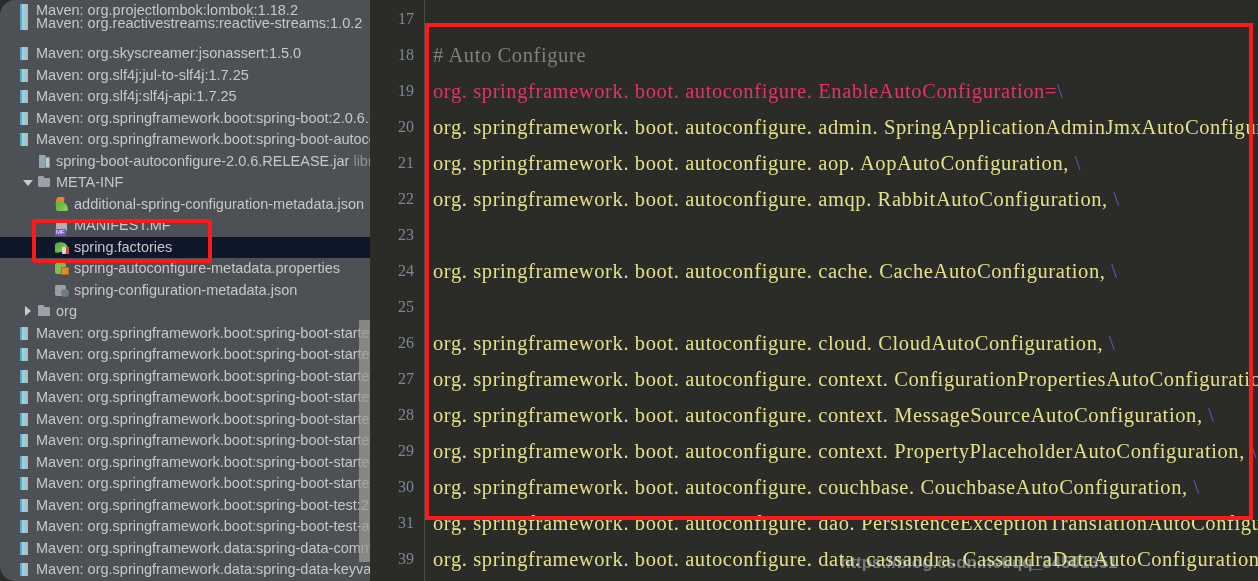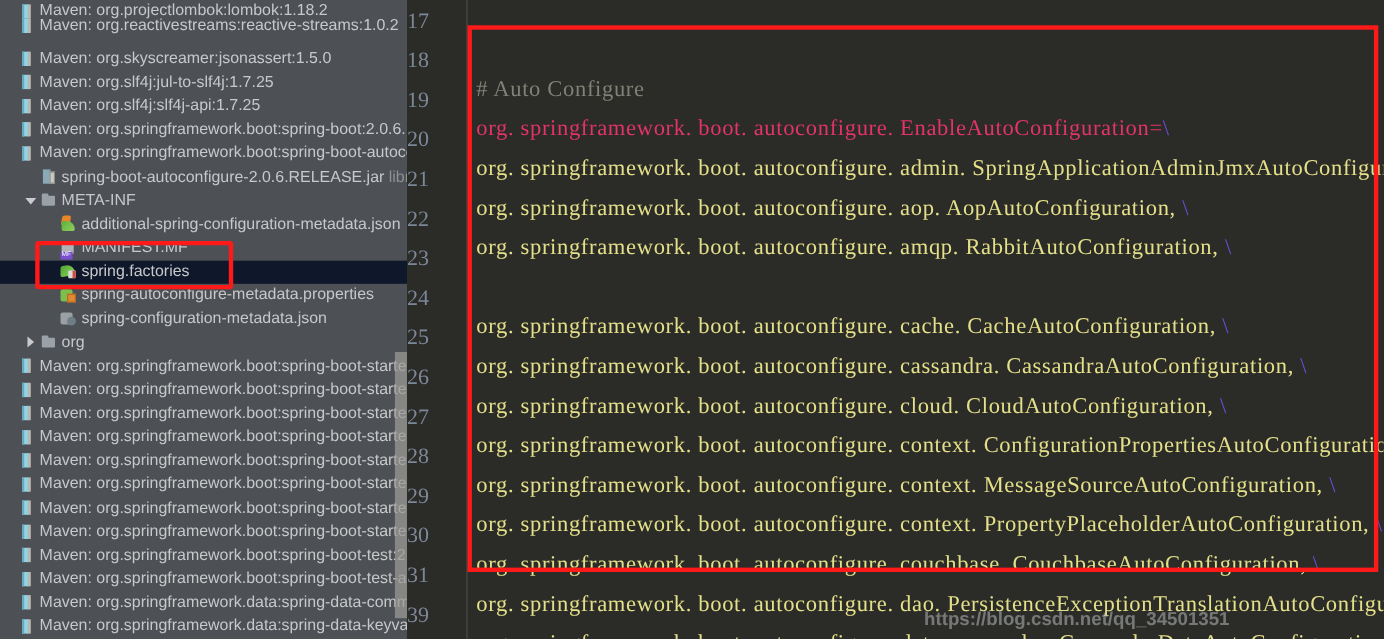--- a/index.html
+++ b/index.html
@@ -5,20 +5,21 @@
   html, body {
     margin: 0; padding: 0;
     background: #2b2b28;
   }
   #app {
     position: relative;
     width: 1258px; height: 581px;
     overflow: hidden;
     font-family: "Liberation Sans", sans-serif;
     background: #2b2b28;
+    border-radius: 15px;
   }
 
   
   #sidebar {
     position: absolute;
     left: 0; top: 0;
     width: 370px; height: 581px;
     background: #4d5054;
     overflow: hidden;
   }
@@ -237,34 +238,34 @@
     left: 0;
     height: 36px;
     line-height: 36px;
     width: 888px;
     white-space: pre;
   }
   .lineno {
     position: absolute;
     left: 0; top: 0;
     width: 44px;
+    text-align: right;
     font-family: "Liberation Serif", serif;
-    font-size: 20px;
+    font-size: 16px;
     color: #7c8898;
     line-height: 36px;
   }
   .codetext {
     position: absolute;
     left: 63px; top: 0;
     font-family: "Liberation Serif", serif;
     font-size: 20.5px;
     letter-spacing: 0.6px;
     line-height: 36px;
     white-space: pre;
-    margin-top: 26px;
   }
   .c-comment { color: #7f8274; }
   .c-key     { color: #e2336b; }
   .c-val     { color: #e4e08a; }
   .c-cont    { color: #6a4fd8; }
 
   
   #redbox {
     position: absolute;
     left: 425px; top: 23px;
@@ -343,21 +344,21 @@
     <div id="gutter-divider"></div>
     <div id="code-lines">
         <div class="code-line" style="top: 1px;"><span class="lineno">17</span><span class="codetext"></span></div>
         <div class="code-line" style="top: 37px;"><span class="lineno">18</span><span class="codetext"><span class="c-comment"># Auto Configure</span></span></div>
         <div class="code-line" style="top: 73px;"><span class="lineno">19</span><span class="codetext"><span class="c-key">org. springframework. boot. autoconfigure. EnableAutoConfiguration=</span><span class="c-cont">\</span></span></div>
         <div class="code-line" style="top: 109px;"><span class="lineno">20</span><span class="codetext"><span class="c-val">org. springframework. boot. autoconfigure. admin. SpringApplicationAdminJmxAutoConfiguration, </span></span></div>
         <div class="code-line" style="top: 145px;"><span class="lineno">21</span><span class="codetext"><span class="c-val">org. springframework. boot. autoconfigure. aop. AopAutoConfiguration, </span><span class="c-cont">\</span></span></div>
         <div class="code-line" style="top: 181px;"><span class="lineno">22</span><span class="codetext"><span class="c-val">org. springframework. boot. autoconfigure. amqp. RabbitAutoConfiguration, </span><span class="c-cont">\</span></span></div>
         <div class="code-line" style="top: 217px;"><span class="lineno">23</span></div>
         <div class="code-line" style="top: 253px;"><span class="lineno">24</span><span class="codetext"><span class="c-val">org. springframework. boot. autoconfigure. cache. CacheAutoConfiguration, </span><span class="c-cont">\</span></span></div>
-        <div class="code-line" style="top: 289px;"><span class="lineno">25</span><span class="codetext"><span class="c-val">org. springframework. boot. autoconfigure. cassandra. CassandraAutoConfiguration, </span><span class="c-cont">\</span></span></div>
+        <div class="code-line" style="top: 289px;"><span class="lineno">25</span></div>
         <div class="code-line" style="top: 325px;"><span class="lineno">26</span><span class="codetext"><span class="c-val">org. springframework. boot. autoconfigure. cloud. CloudAutoConfiguration, </span><span class="c-cont">\</span></span></div>
         <div class="code-line" style="top: 361px;"><span class="lineno">27</span><span class="codetext"><span class="c-val">org. springframework. boot. autoconfigure. context. ConfigurationPropertiesAutoConfiguration, </span></span></div>
         <div class="code-line" style="top: 397px;"><span class="lineno">28</span><span class="codetext"><span class="c-val">org. springframework. boot. autoconfigure. context. MessageSourceAutoConfiguration, </span><span class="c-cont">\</span></span></div>
         <div class="code-line" style="top: 433px;"><span class="lineno">29</span><span class="codetext"><span class="c-val">org. springframework. boot. autoconfigure. context. PropertyPlaceholderAutoConfiguration, </span><span class="c-cont">\</span></span></div>
         <div class="code-line" style="top: 469px;"><span class="lineno">30</span><span class="codetext"><span class="c-val">org. springframework. boot. autoconfigure. couchbase. CouchbaseAutoConfiguration, </span><span class="c-cont">\</span></span></div>
         <div class="code-line" style="top: 505px;"><span class="lineno">31</span><span class="codetext"><span class="c-val">org. springframework. boot. autoconfigure. dao. PersistenceExceptionTranslationAutoConfiguration, </span></span></div>
         <div class="code-line" style="top: 541px;"><span class="lineno">39</span><span class="codetext"><span class="c-val">org. springframework. boot. autoconfigure. data. cassandra. CassandraDataAutoConfiguration, </span></span></div>
       </div>
   </div>
 

